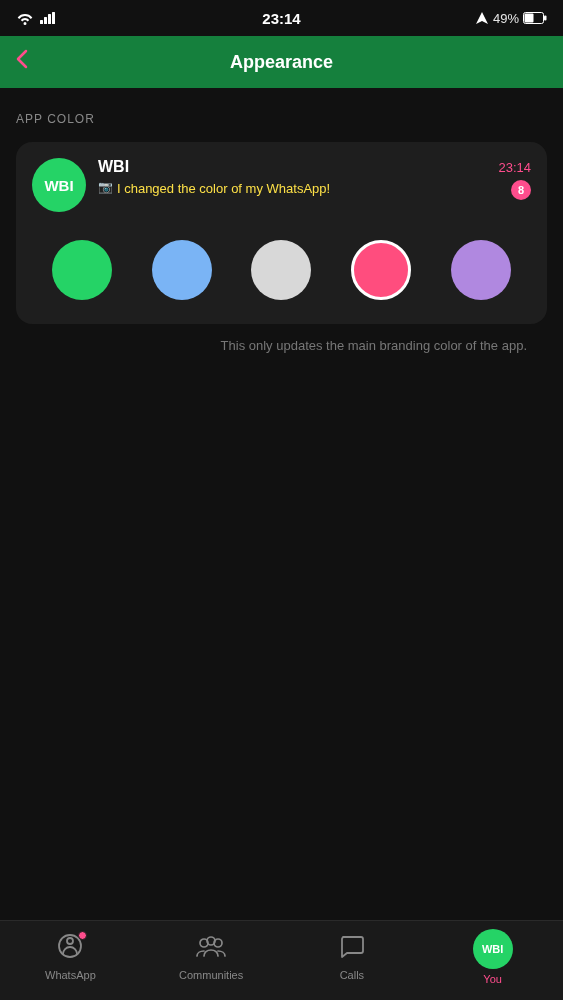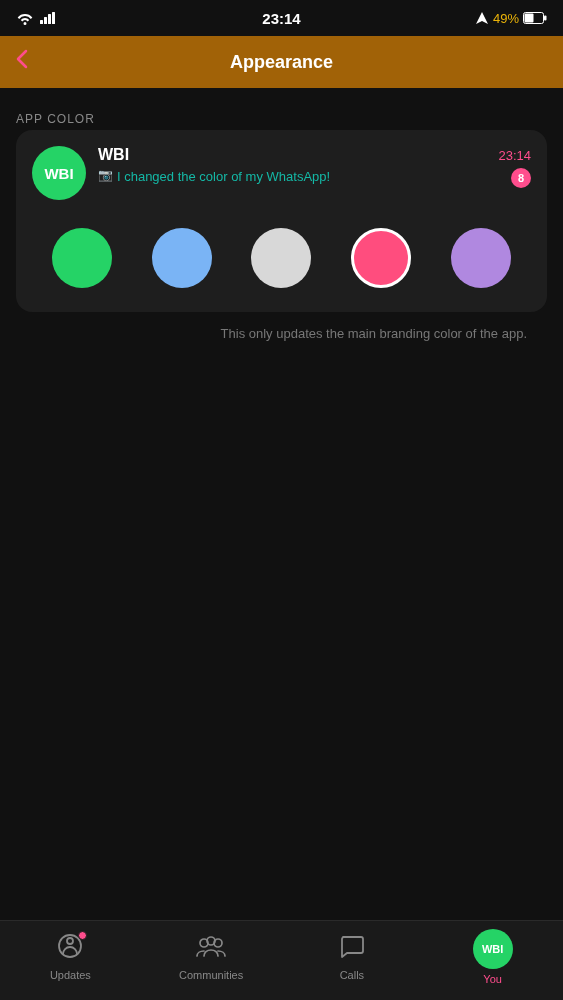--- a/index.html
+++ b/index.html
@@ -37,30 +37,30 @@
       transform: translateX(-50%);
     }
     .status-right {
       display: flex;
       align-items: center;
       gap: 4px;
       margin-left: auto;
     }
     .battery-pct {
       font-size: 13px;
-      color: #eab308;
+      color: #e5e5e5;
     }
 
     
     .header {
       display: flex;
       align-items: center;
       justify-content: center;
       padding: 10px 16px;
-      background: #a16207;
+      background: #15803d;
       position: relative;
       height: 52px;
     }
     .back-btn {
       position: absolute;
       left: 16px;
       color: #ff4d8d;
       font-size: 22px;
       cursor: pointer;
     }
@@ -72,21 +72,21 @@
 
     
     .content {
       padding: 24px 16px 0;
     }
     .section-label {
       font-size: 12px;
       font-weight: 500;
       color: #888;
       letter-spacing: 1px;
-      margin-bottom: 4px;
+      margin-bottom: 16px;
     }
 
     
     .color-card {
       background: #1e1e1e;
       border-radius: 16px;
       padding: 16px;
       margin-bottom: 14px;
     }
 
@@ -128,21 +128,21 @@
       font-size: 13px;
       color: #ff4d8d;
     }
     .chat-msg-row {
       display: flex;
       align-items: flex-start;
       gap: 4px;
     }
     .chat-msg {
       font-size: 13px;
-      color: #14b8a6;
+      color: #fde047;
       line-height: 1.4;
       text-align: center;
     }
     .badge {
       background: #ff4d8d;
       color: #fff;
       border-radius: 50%;
       width: 20px;
       height: 20px;
       font-size: 11px;
@@ -333,21 +333,21 @@
 
   <div class="tab-item">
     <div class="tab-icon tab-updates-icon">
       <svg width="26" height="26" viewBox="0 0 26 26" fill="none">
         <circle cx="13" cy="13" r="11" stroke="#888" stroke-width="1.8"></circle>
         <circle cx="13" cy="8" r="3" stroke="#888" stroke-width="1.8"></circle>
         <path d="M6 21c0-3.866 3.134-7 7-7s7 3.134 7 7" stroke="#888" stroke-width="1.8" stroke-linecap="round"></path>
       </svg>
       <div class="tab-updates-dot"></div>
     </div>
-    <span class="tab-label">Updates</span>
+    <span class="tab-label">WhatsApp</span>
   </div>
 
 
   <div class="tab-item">
     <div class="tab-icon">
       <svg width="30" height="26" viewBox="0 0 30 26" fill="none">
         <circle cx="8" cy="10" r="4" stroke="#888" stroke-width="1.7"></circle>
         <circle cx="22" cy="10" r="4" stroke="#888" stroke-width="1.7"></circle>
         <circle cx="15" cy="8" r="4" stroke="#888" stroke-width="1.7"></circle>
         <path d="M1 23c0-3 3-5 7-5" stroke="#888" stroke-width="1.7" stroke-linecap="round"></path>

